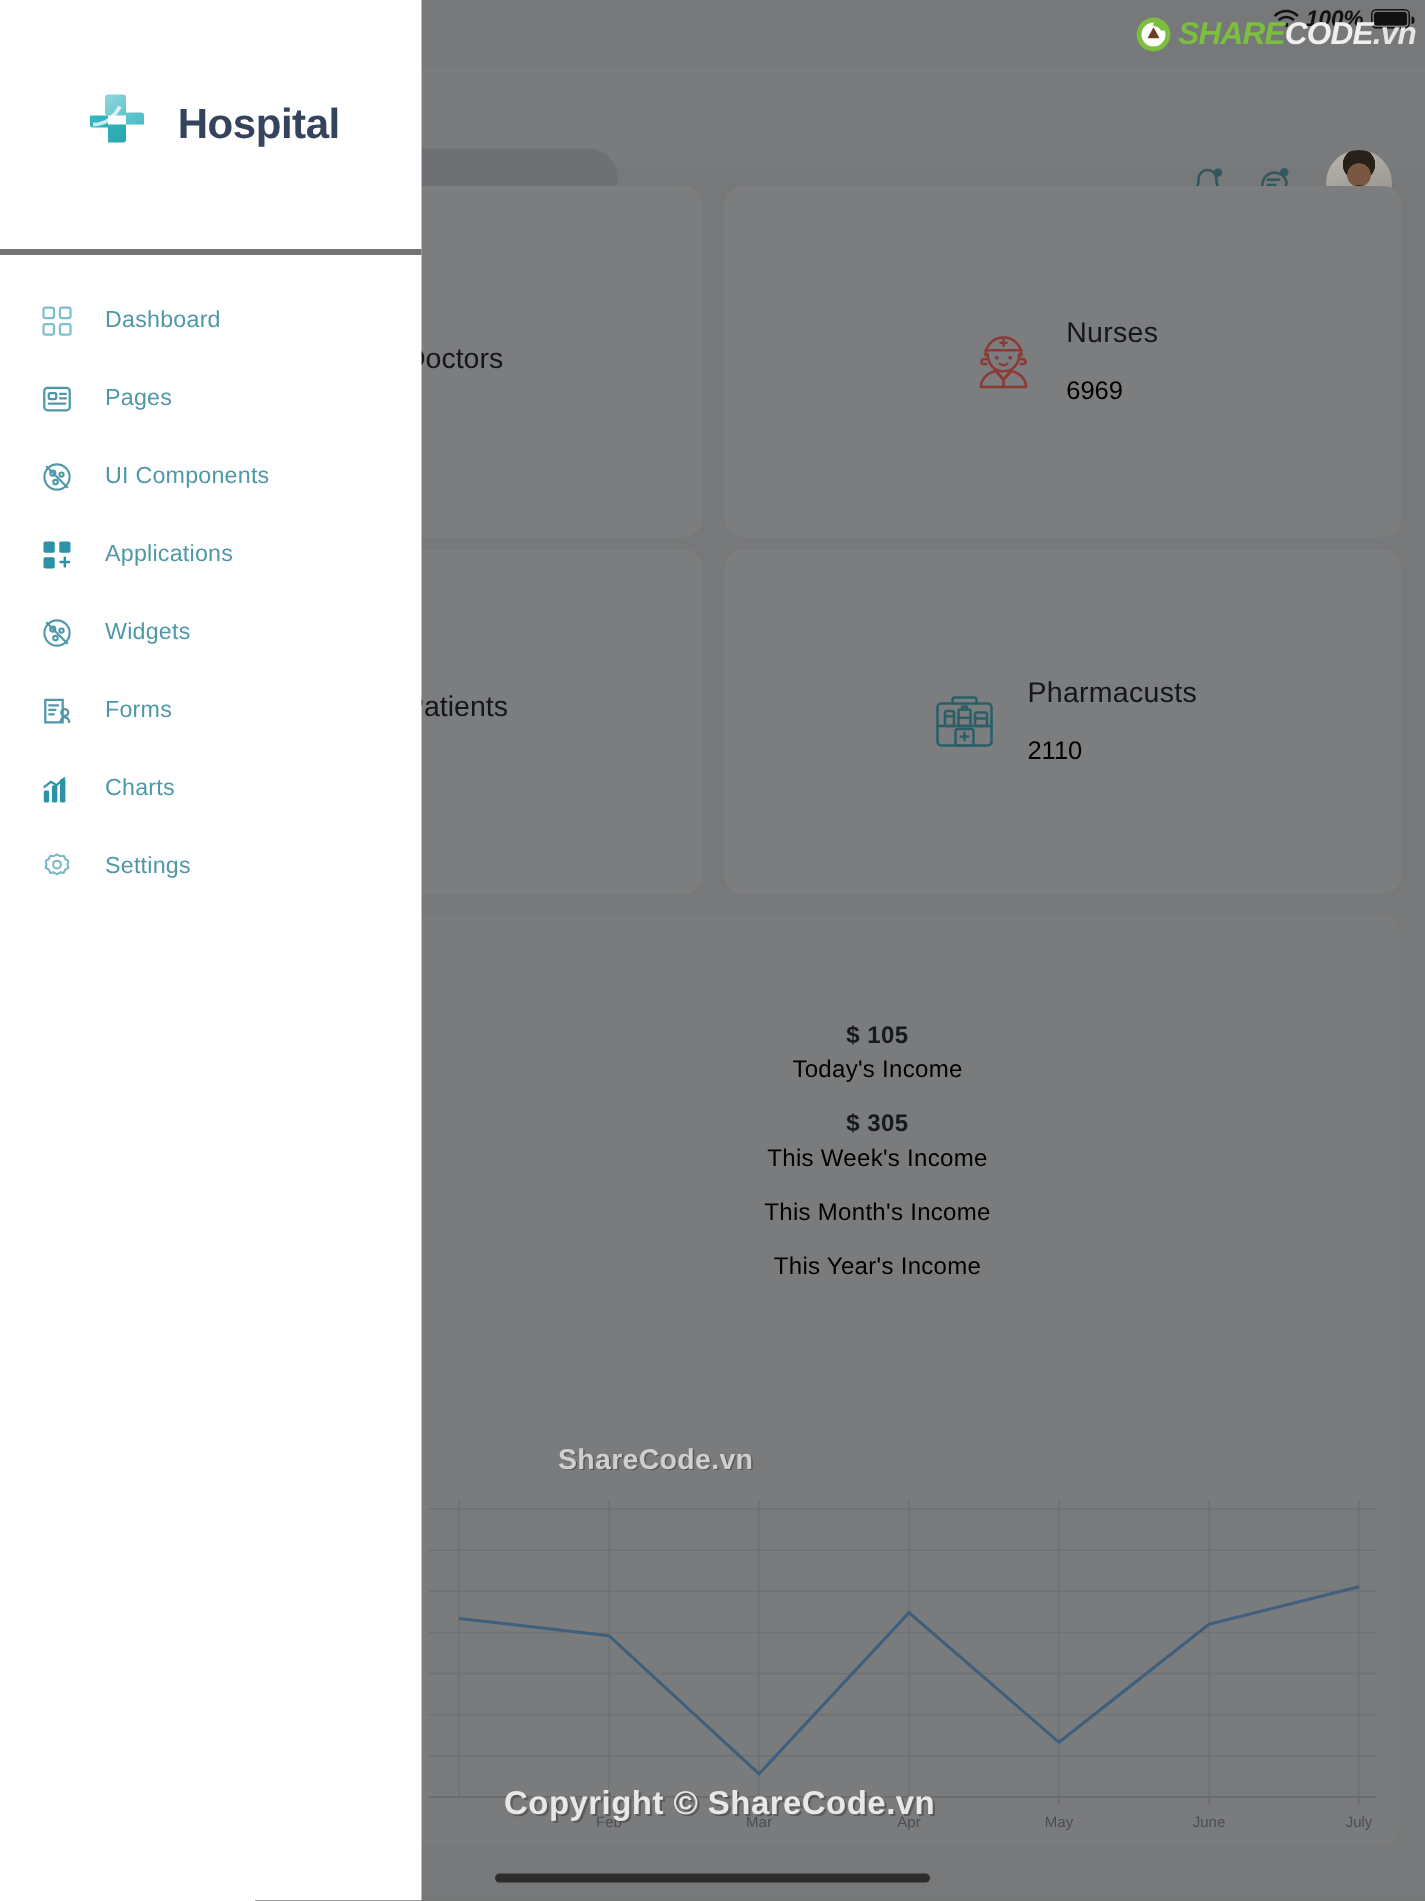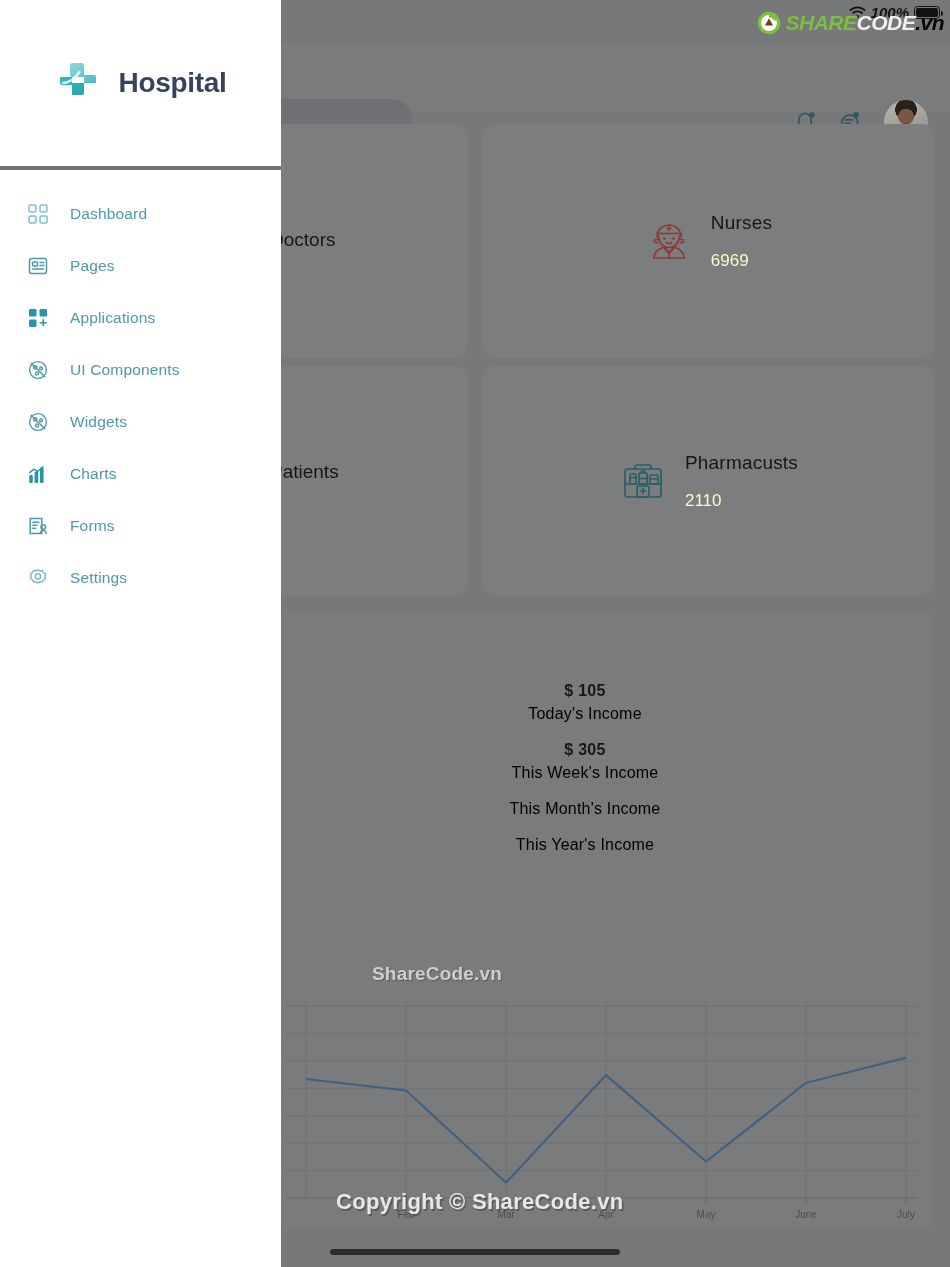--- a/index.html
+++ b/index.html
@@ -41,21 +41,21 @@
   }
 
   
   .card { position: absolute; background: #7c7d7e; border-radius: 12px; }
 
   .stat { display: flex; align-items: center; justify-content: center; height: 100%; gap: 18px; }
   .stat-ico { width: 48px; height: 48px; flex: none; }
   .stat-ico svg { width: 48px; height: 48px; display: block; }
   .stat-txt { display: flex; flex-direction: column; gap: 17px; }
   .stat-title { font-size: 19px; color: #14161a; letter-spacing: .2px; }
-  .stat-val { font-size: 17px; color: #fef9c3; }
+  .stat-val { font-size: 17px; color: #000000; }
 
   
   .clip-title { font-size: 19px; color: #14161a; position: absolute; }
 
   
   #income-card { position: absolute; left: 236px; top: 610px; width: 698px; height: 620px; background: #7a7b7c; border-radius: 12px; }
   .income-list { position: absolute; left: 0; right: 0; top: 72px; text-align: center; }
   .income-row { margin-bottom: 18px; }
   .income-amt { font-size: 16px; font-weight: bold; color: #16181b; letter-spacing: .3px; }
   .income-lbl { font-size: 16px; color: #000000; margin-top: 5px; letter-spacing: .2px; }
@@ -92,21 +92,21 @@
   .batt { width: 26px; height: 12.5px; border: 1.5px solid #111; border-radius: 3.5px; position: relative; }
   .batt::after { content: ""; position: absolute; right: -4px; top: 3.5px; width: 2px; height: 5px; background: #111; border-radius: 0 2px 2px 0; }
   .batt-fill { position: absolute; left: 1px; top: 1px; bottom: 1px; width: calc(100% - 2px); background: #111; border-radius: 2px; }
 
   
   .sc-logo { position: absolute; right: 6px; top: 10px; display: flex; align-items: center; gap: 3px; }
   .sc-mark { width: 26px; height: 26px; }
   .sc-text { font-size: 21px; font-weight: bold; font-style: italic; letter-spacing: -.5px; }
   .sc-share { color: #7cbf3f; }
   .sc-code { color: #efefef; }
-  .sc-vn { color: #000000; }
+  .sc-vn { color: #e5e5e5; }
 
   
   #drawer {
     position: absolute; left: 0; top: 0; width: 281px; height: 1267px;
     background: #ffffff; z-index: 20;
   }
   .brand { height: 170px; display: flex; align-items: center; justify-content: center; gap: 12px; border-bottom: 4px solid #737373; }
   .brand-mark { width: 52px; height: 52px; }
   .brand-name { font-size: 28px; font-weight: bold; color: #36435c; letter-spacing: -.3px; }
 
@@ -333,82 +333,82 @@
             <rect x="2.5" y="3.5" width="17" height="15" rx="2.2"></rect>
             <rect x="5.5" y="7" width="5" height="4" rx="1"></rect>
             <path d="M13 7.5h4M13 10.5h4M5.5 14h11"></path>
           </svg>
         </span>
         <span class="nav-lbl">Pages</span>
       </div>
 
       <div class="navitem">
         <span class="nav-ico">
-          <svg viewBox="0 0 22 22" fill="#2b93a6" stroke="none">
-            <rect x="2" y="2" width="7.5" height="7.5" rx="1.2"></rect>
-            <rect x="12.5" y="2" width="7.5" height="7.5" rx="1.2"></rect>
-            <rect x="2" y="12.5" width="7.5" height="7.5" rx="1.2"></rect>
-            <path d="M16.2 12.8v5.8M13.3 15.7h5.8" stroke="#2b93a6" stroke-width="1.6" stroke-linecap="round"></path>
-          </svg>
-        </span>
-        <span class="nav-lbl">Applications</span>
-      </div>
-
-      <div class="navitem">
-        <span class="nav-ico">
           <svg viewBox="0 0 22 22" fill="none" stroke="#4f98a8" stroke-width="1.4">
             <circle cx="11" cy="11" r="8.4"></circle>
             <circle cx="8.2" cy="8.4" r="1.7"></circle>
               <circle cx="14" cy="9.4" r="1.4"></circle>
               <circle cx="10" cy="14.4" r="1.5"></circle>
             <path d="M4.2 4.2L17.8 17.8" stroke-linecap="round"></path>
           </svg>
         </span>
         <span class="nav-lbl">UI Components</span>
       </div>
 
       <div class="navitem">
         <span class="nav-ico">
+          <svg viewBox="0 0 22 22" fill="#2b93a6" stroke="none">
+            <rect x="2" y="2" width="7.5" height="7.5" rx="1.2"></rect>
+            <rect x="12.5" y="2" width="7.5" height="7.5" rx="1.2"></rect>
+            <rect x="2" y="12.5" width="7.5" height="7.5" rx="1.2"></rect>
+            <path d="M16.2 12.8v5.8M13.3 15.7h5.8" stroke="#2b93a6" stroke-width="1.6" stroke-linecap="round"></path>
+          </svg>
+        </span>
+        <span class="nav-lbl">Applications</span>
+      </div>
+
+      <div class="navitem">
+        <span class="nav-ico">
           <svg viewBox="0 0 22 22" fill="none" stroke="#4f98a8" stroke-width="1.4">
             <circle cx="11" cy="11" r="8.4"></circle>
             <circle cx="8.2" cy="8.4" r="1.7"></circle>
               <circle cx="14" cy="9.4" r="1.4"></circle>
               <circle cx="10" cy="14.4" r="1.5"></circle>
             <path d="M4.2 4.2L17.8 17.8" stroke-linecap="round"></path>
           </svg>
         </span>
         <span class="nav-lbl">Widgets</span>
       </div>
 
       <div class="navitem">
         <span class="nav-ico">
+          <svg viewBox="0 0 22 22" fill="none" stroke="#4f98a8" stroke-width="1.5" stroke-linecap="round">
+            <path d="M3.2 3.5h11.6v15H3.2z"></path>
+            <path d="M5.8 7.2h6M5.8 10.2h4.2M5.8 13.2h3"></path>
+            <circle cx="16.2" cy="12" r="2.3"></circle>
+            <path d="M13.2 18.3c.5-1.9 1.7-3 3-3s2.5 1.1 3 3"></path>
+          </svg>
+        </span>
+        <span class="nav-lbl">Forms</span>
+      </div>
+
+      <div class="navitem">
+        <span class="nav-ico">
           <svg viewBox="0 0 22 22" fill="#2b93a6" stroke="none">
             <rect x="2.2" y="12" width="3.6" height="8" rx="1"></rect>
             <rect x="7.6" y="8.5" width="3.6" height="11.5" rx="1"></rect>
             <rect x="13" y="4.4" width="3.6" height="15.6" rx="1"></rect>
             <path d="M2.6 9.6l4.4-3.4 3.8 2.2 5-4.6" stroke="#2b93a6" stroke-width="1.4" fill="none" stroke-linecap="round"></path>
           </svg>
         </span>
         <span class="nav-lbl">Charts</span>
       </div>
 
       <div class="navitem">
         <span class="nav-ico">
-          <svg viewBox="0 0 22 22" fill="none" stroke="#4f98a8" stroke-width="1.5" stroke-linecap="round">
-            <path d="M3.2 3.5h11.6v15H3.2z"></path>
-            <path d="M5.8 7.2h6M5.8 10.2h4.2M5.8 13.2h3"></path>
-            <circle cx="16.2" cy="12" r="2.3"></circle>
-            <path d="M13.2 18.3c.5-1.9 1.7-3 3-3s2.5 1.1 3 3"></path>
-          </svg>
-        </span>
-        <span class="nav-lbl">Forms</span>
-      </div>
-
-      <div class="navitem">
-        <span class="nav-ico">
           <svg viewBox="0 0 22 22" fill="none" stroke="#79b8c4" stroke-width="1.4" stroke-linejoin="round">
             <path d="M11 2.6l2.1 1.2 2.4-.3 1 2.2 2.1 1.2-.6 2.3.6 2.3-2.1 1.2-1 2.2-2.4-.3L11 16.0l-2.1-1.4-2.4.3-1-2.2L3.4 11.5 4 9.2 3.4 6.9l2.1-1.2 1-2.2 2.4.3z"></path>
             <circle cx="11" cy="9.4" r="2.6"></circle>
           </svg>
         </span>
         <span class="nav-lbl">Settings</span>
       </div>
 
     </div>
   </div>

